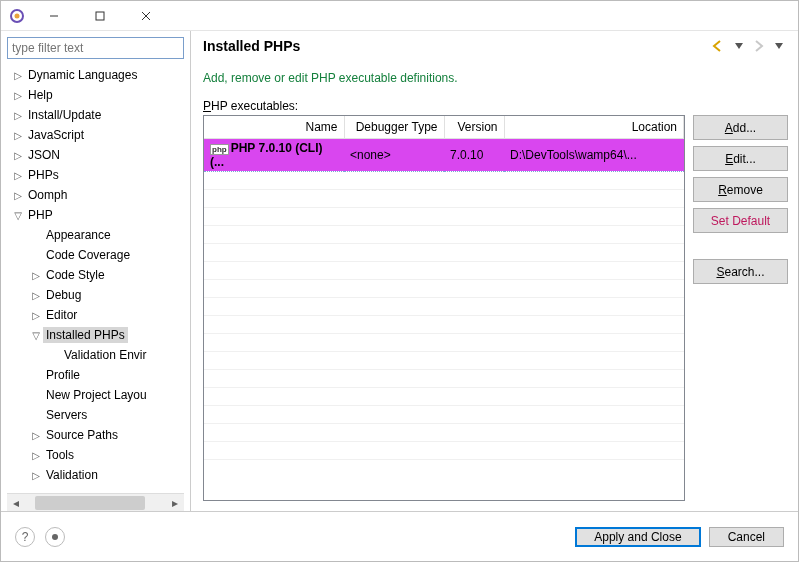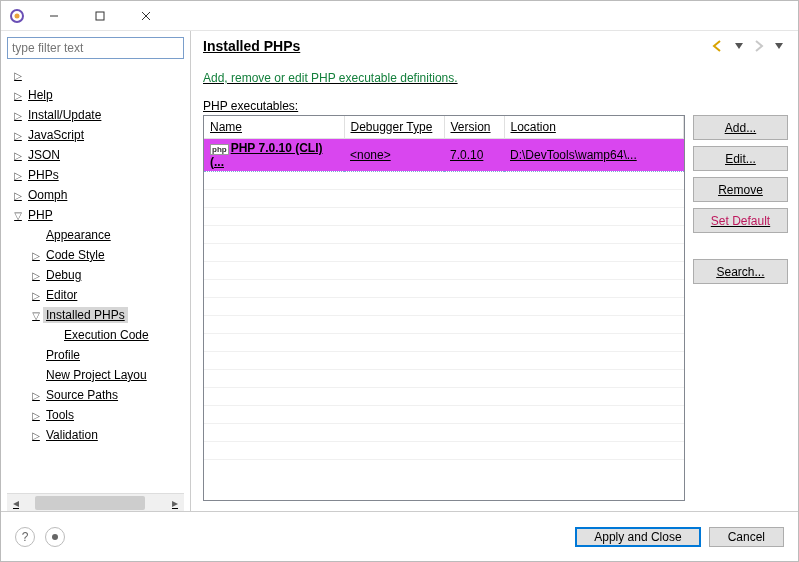--- a/index.html
+++ b/index.html
@@ -3,21 +3,21 @@
 <meta charset="utf-8">
 <style>
 * { box-sizing: border-box; font-family: "Segoe UI", Tahoma, sans-serif; font-size: 12px; }
 body { margin: 0; background: #fff; }
 .window { width: 799px; height: 562px; border: 1px solid #bbb; background: #fff; display: flex; flex-direction: column; }
 .titlebar { height: 30px; display: flex; align-items: center; padding: 0 0 0 8px; border-bottom: 1px solid #e5e5e5; }
 .titlebar .icon { width: 16px; height: 16px; margin-right: 6px; display:flex; align-items:center; justify-content:center;}
 .titlebar .title { flex: 1; }
 .titlebar .btns { display: flex; }
 .titlebar .btn { width: 46px; height: 30px; display:flex; align-items:center; justify-content:center; }
-.body { flex: 1; display: flex; min-height: 0; text-decoration: underline; }
+.body { flex: 1; display: flex; min-height: 0; }
 .left { width: 190px; border-right: 1px solid #ccc; display: flex; flex-direction: column; padding: 6px 0 0 6px; min-height:0;}
 .filter { margin: 0 6px 6px 0; }
 .filter input { width: 100%; height: 22px; padding: 2px 4px; border: 1px solid #7a9ecb; color: #888; }
 .tree-wrap { flex:1; overflow:hidden; position:relative; min-height:0;}
 .tree { overflow-y: auto; overflow-x: hidden; height: 100%; }
 .tree ul { list-style: none; margin: 0; padding: 0; }
 .tree li { white-space: nowrap; }
 .row { display: flex; align-items: center; height: 20px; cursor: default; }
 .arrow { width: 14px; height: 14px; display:flex; align-items:center; justify-content:center; color:#606060; font-size:10px;}
 .arrow.blank { visibility:hidden; }
@@ -34,21 +34,21 @@
 .header-row { display:flex; align-items:center; }
 .page-title { font-weight: bold; font-size: 14px; flex:1; }
 .nav-icons { display:flex; gap:2px; align-items:center;}
 .nav-icons .nbtn { width:18px; height:18px; display:flex; align-items:center; justify-content:center;}
 .desc { margin-top: 16px; color:#15803d; }
 .subhead { margin-top: 14px; }
 .subhead .u { text-decoration: underline; }
 .main-row { flex:1; display:flex; margin-top:2px; gap:8px; min-height:0;}
 .table-wrap { flex:1; border:1px solid #828790; background:#fff; min-height:0; overflow:hidden;}
 table { border-collapse: collapse; width:100%; }
-th { text-align:left; font-weight:normal; background:#fff; border:1px solid #e0e0e0; border-top:none; padding:3px 6px; height:22px;}
+th { text-align:right; font-weight:normal; background:#fff; border:1px solid #e0e0e0; border-top:none; padding:3px 6px; height:22px;}
 th:first-child{border-left:none;}
 td { border-bottom:1px solid #f0f0f0; padding:2px 6px; height:18px;}
 tr.selrow td { background:#d946ef; border-top:1px dotted #7aa7d8; border-bottom:1px dotted #7aa7d8;}
 tr.selrow td:first-child { font-weight:bold;}
 .php-badge { display:inline-block; font-size:8px; font-weight:bold; background:#fff; border:1px solid #999; color:#333; padding:0 1px; margin-right:2px; line-height:9px;}
 .btn-col { width:95px; display:flex; flex-direction:column; gap:6px;}
 .pbtn { height:25px; border:1px solid #adadad; background:#e1e1e1; display:flex; align-items:center; justify-content:center; cursor:default;}
 .pbtn.disabled { color:#be185d; }
 .pbtn .u { text-decoration: underline; }
 .spacer { height:14px; }
@@ -94,20 +94,21 @@
     <div class="left">
       <div class="filter">
         <input type="text" placeholder="type filter text" style="">
       </div>
       <div class="tree-wrap">
         <div class="tree">
           <ul>
             <li>
                 <div class="row lv0">
                   <span class="arrow">▷</span>
+                  <span class="label">Dynamic Languages</span>
                 </div>
               </li>
             <li>
                 <div class="row lv0">
                   <span class="arrow">▷</span>
                   <span class="label">Help</span>
                 </div>
               </li>
             <li>
                 <div class="row lv0">
@@ -142,20 +143,26 @@
             <li>
                 <div class="row lv0">
                   <span class="arrow">▽</span>
                   <span class="label">PHP</span>
                 </div>
               <ul>
                 <li>
                     <div class="row lv1">
                       <span class="arrow blank">▷</span>
                       <span class="label">Appearance</span>
+                    </div>
+                  </li>
+                <li>
+                    <div class="row lv1">
+                      <span class="arrow blank">▷</span>
+                      <span class="label">Code Coverage</span>
                     </div>
                   </li>
                 <li>
                     <div class="row lv1">
                       <span class="arrow">▷</span>
                       <span class="label">Code Style</span>
                     </div>
                   </li>
                 <li>
                     <div class="row lv1">
@@ -171,35 +178,41 @@
                   </li>
                 <li>
                     <div class="row lv1">
                       <span class="arrow">▽</span>
                       <span class="label sel">Installed PHPs</span>
                     </div>
                   <ul>
                     <li>
                         <div class="row lv2">
                           <span class="arrow blank">▷</span>
-                          <span class="label">Execution Code</span>
+                          <span class="label">Validation Envir</span>
                         </div>
                       </li>
                   </ul>
                 </li>
                 <li>
                     <div class="row lv1">
                       <span class="arrow blank">▷</span>
                       <span class="label">Profile</span>
                     </div>
                   </li>
                 <li>
                     <div class="row lv1">
                       <span class="arrow blank">▷</span>
                       <span class="label">New Project Layou</span>
+                    </div>
+                  </li>
+                <li>
+                    <div class="row lv1">
+                      <span class="arrow blank">▷</span>
+                      <span class="label">Servers</span>
                     </div>
                   </li>
                 <li>
                     <div class="row lv1">
                       <span class="arrow">▷</span>
                       <span class="label">Source Paths</span>
                     </div>
                   </li>
                 <li>
                     <div class="row lv1">

